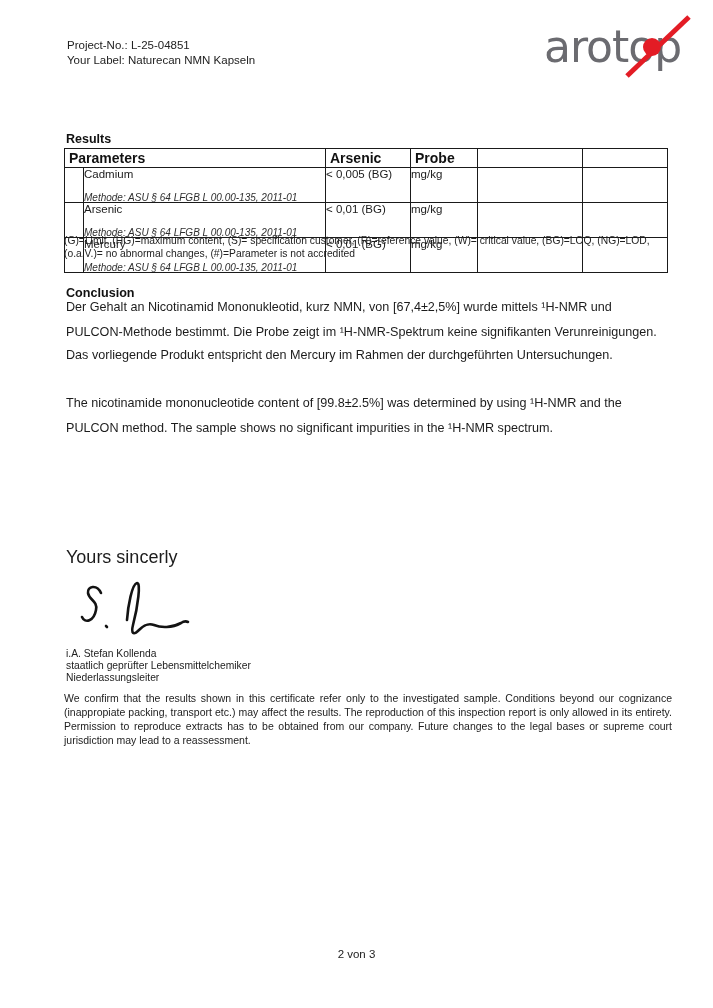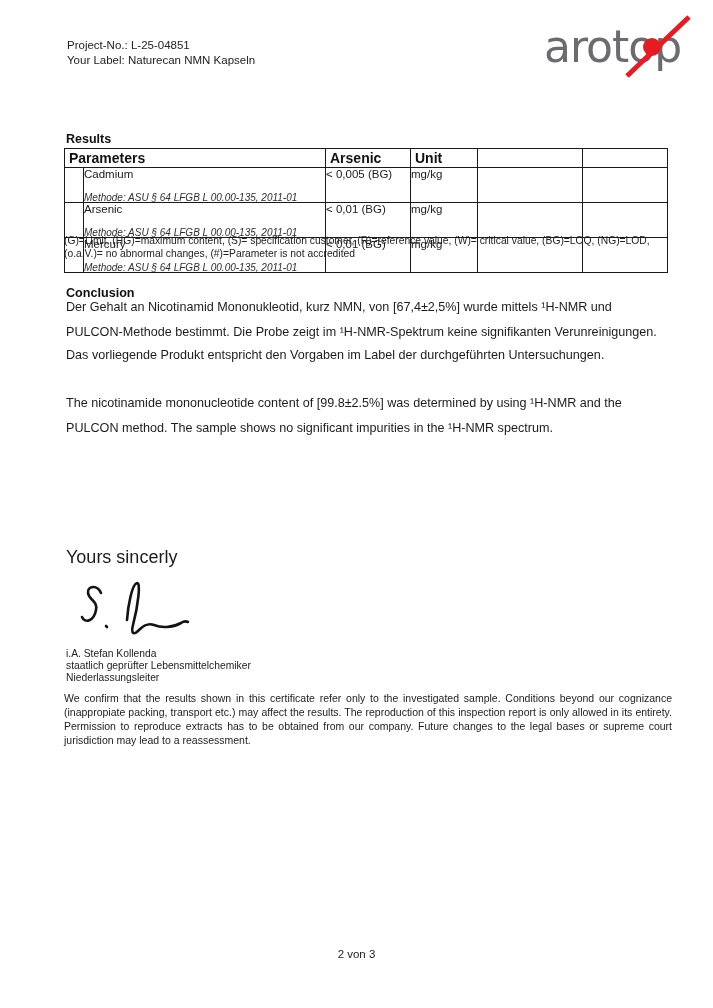--- a/index.html
+++ b/index.html
@@ -178,21 +178,21 @@
         <col style="width:242px">
         <col style="width:85px">
       <col style="width:67px">
         <col style="width:105px">
         <col style="width:85px">
     </colgroup>
     <thead>
       <tr>
         <th colspan="2">Parameters</th>
         <th>Arsenic</th>
-        <th>Unit</th>
+        <th>Probe</th>
         <th></th>
         <th></th>
       </tr>
     </thead>
     <tbody>
       <tr>
         <td></td>
         <td class="cell-param">
           <div class="pname">Cadmium</div>
           <div class="pmethod">Methode: ASU § 64 LFGB L 00.00-135, 2011-01</div>
@@ -224,21 +224,21 @@
         <td></td>
         <td></td>
       </tr>
     </tbody>
   </table>
 
   <div class="legend">(G)=Limit, (HG)=maximum content, (S)= specification customer, (R)=reference value, (W)= critical value, (BG)=LOQ, (NG)=LOD, (o.a.V.)= no abnormal changes, (#)=Parameter is not accredited</div>
 
   <div class="conclusion-heading">Conclusion</div>
   <div class="para p-de1">Der Gehalt an Nicotinamid Mononukleotid, kurz NMN, von [67,4±2,5%] wurde mittels ¹H-NMR und PULCON-Methode bestimmt. Die Probe zeigt im ¹H-NMR-Spektrum keine signifikanten Verunreinigungen.</div>
-  <div class="para p-de2">Das vorliegende Produkt entspricht den Vorgaben im Label der durchgeführten Untersuchungen.</div>
+  <div class="para p-de2">Das vorliegende Produkt entspricht den Mercury im Rahmen der durchgeführten Untersuchungen.</div>
   <div class="para p-en1">The nicotinamide mononucleotide content of [99.8±2.5%] was determined by using ¹H-NMR and the PULCON method. The sample shows no significant impurities in the ¹H-NMR spectrum.</div>
 
   <div class="closing">Yours sincerly</div>
 
   <svg class="signature-svg" viewBox="0 0 110 64">
     <g fill="none" stroke="#131313" stroke-width="2.6" stroke-linecap="round" stroke-linejoin="round">
       <path d="M21,13 C17,4 7,6 8,13 C9,20 18,21 16,30 C14,41 5,44 2,37"></path>
       <path d="M26,46 l1,1"></path>
       <path d="M47,40 C48,26 52,4 57,3 C61,2 58,26 53,45 C51,53 53,56 59,50 C64,45 68,43 74,45 C81,48 92,48 101,43 C104,41 106,41 108,42"></path>
     </g>

